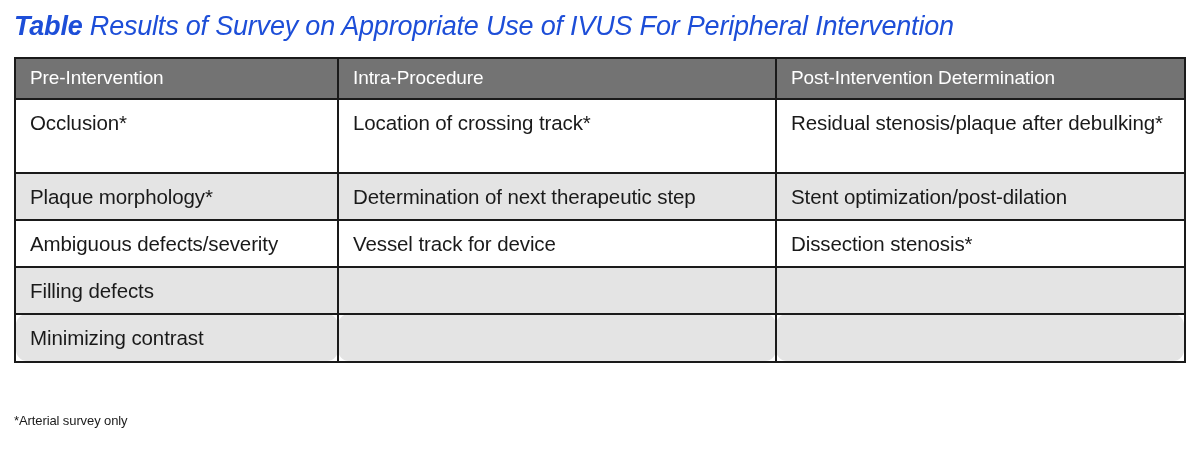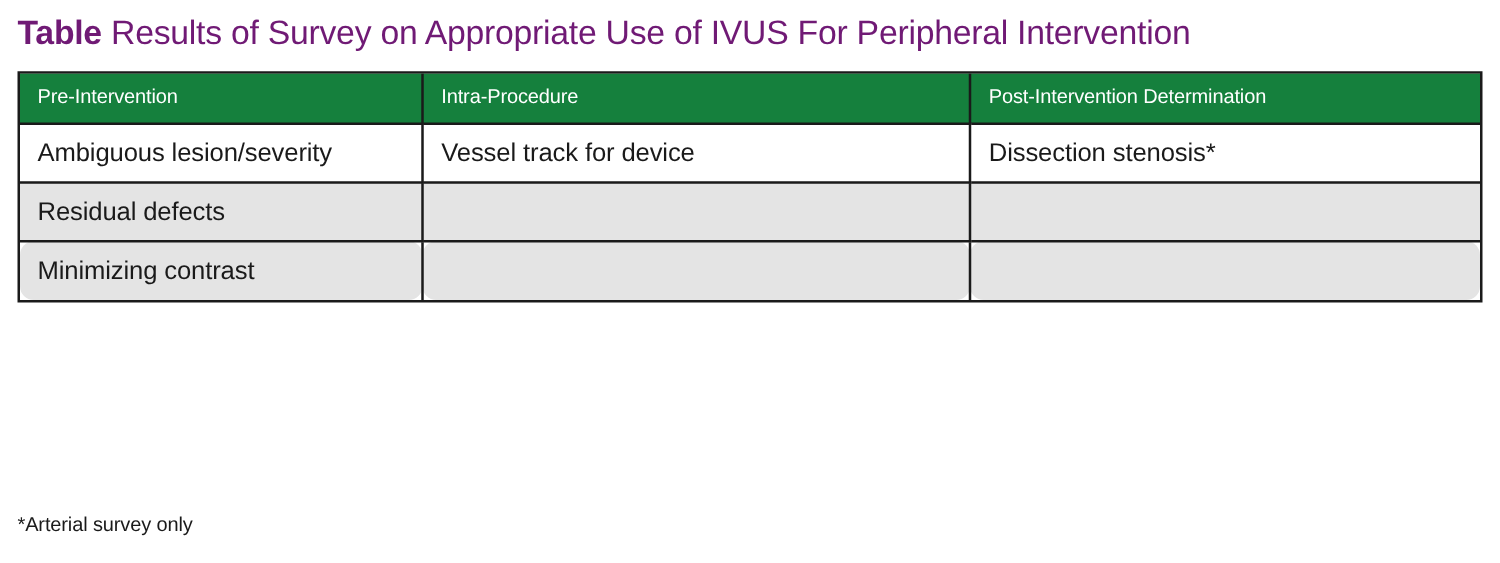--- a/index.html
+++ b/index.html
@@ -23,23 +23,24 @@
   }
 
   
   .title {
     position: absolute;
     left: 14px;
     top: 9px;
     width: 1172px;
     font-size: 27px;
     line-height: 34px;
-    color: #701a75;
+    color: #1d4ed8;
     letter-spacing: -0.2px;
     white-space: nowrap;
+    font-style: italic;
   }
   .title-label {
     font-weight: bold;
   }
   .title-text {
     font-weight: normal;
   }
 
   
   .table-wrap {
@@ -73,24 +74,24 @@
   table.survey th:last-child,
   table.survey td:last-child {
     border-right: none;
   }
   table.survey tr:last-child td {
     border-bottom: none;
     border-radius: 11px;
   }
 
   thead th {
-    background: #15803d;
+    background: #737373;
     color: #ffffff;
     font-weight: bold;
-    font-size: 16px;
+    font-size: 19px;
     line-height: 26px;
     height: 40px;
     padding-top: 4px;
     padding-bottom: 5px;
     letter-spacing: -0.1px;
   }
 
   tbody td {
     font-size: 20.5px;
     line-height: 27px;
@@ -108,21 +109,21 @@
   }
 
   tbody tr.shade td { background: #e4e4e4; }
   tbody tr.plain td { background: #ffffff; }
 
   
   .footnote {
     position: absolute;
     left: 14px;
     top: 408px;
-    font-size: 16px;
+    font-size: 13px;
     line-height: 26px;
     color: #1a1a1a;
     letter-spacing: -0.1px;
     white-space: nowrap;
   }
 </style>
 </head>
 <body>
 
 <div class="page">
@@ -139,27 +140,37 @@
         <col class="c3">
       </colgroup>
       <thead>
         <tr>
           <th>Pre-Intervention</th>
           <th>Intra-Procedure</th>
           <th>Post-Intervention Determination</th>
         </tr>
       </thead>
       <tbody>
+        <tr class="plain row-tall">
+          <td>Occlusion*</td>
+          <td>Location of crossing track*</td>
+          <td>Residual stenosis/plaque after debulking*</td>
+        </tr>
+        <tr class="shade row-std">
+          <td>Plaque morphology*</td>
+          <td>Determination of next therapeutic step</td>
+          <td>Stent optimization/post-dilation</td>
+        </tr>
         <tr class="plain row-std">
-          <td>Ambiguous lesion/severity</td>
+          <td>Ambiguous defects/severity</td>
           <td>Vessel track for device</td>
           <td>Dissection stenosis*</td>
         </tr>
         <tr class="shade row-std">
-          <td>Residual defects</td>
+          <td>Filling defects</td>
           <td></td>
           <td></td>
         </tr>
         <tr class="shade row-std">
           <td>Minimizing contrast</td>
           <td></td>
           <td></td>
         </tr>
       </tbody>
     </table>

